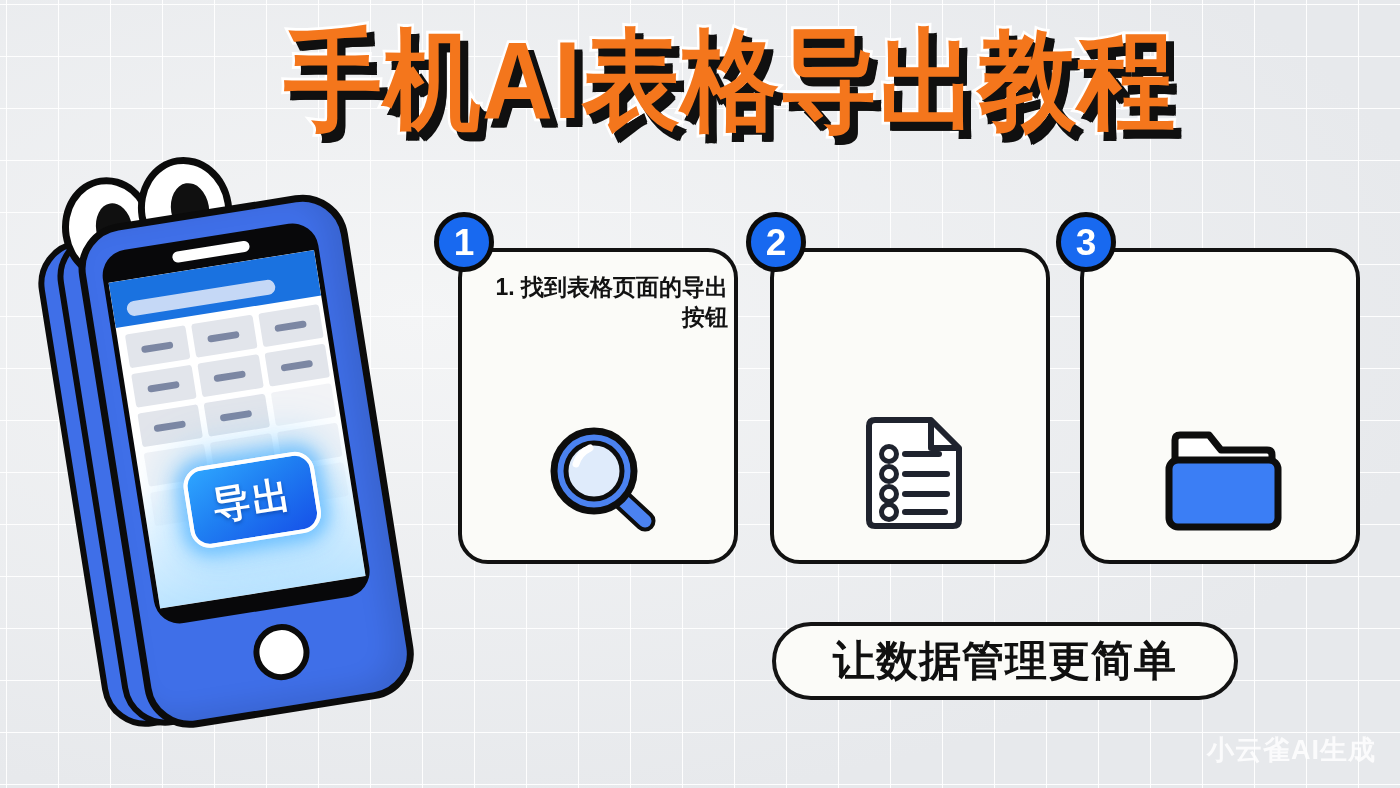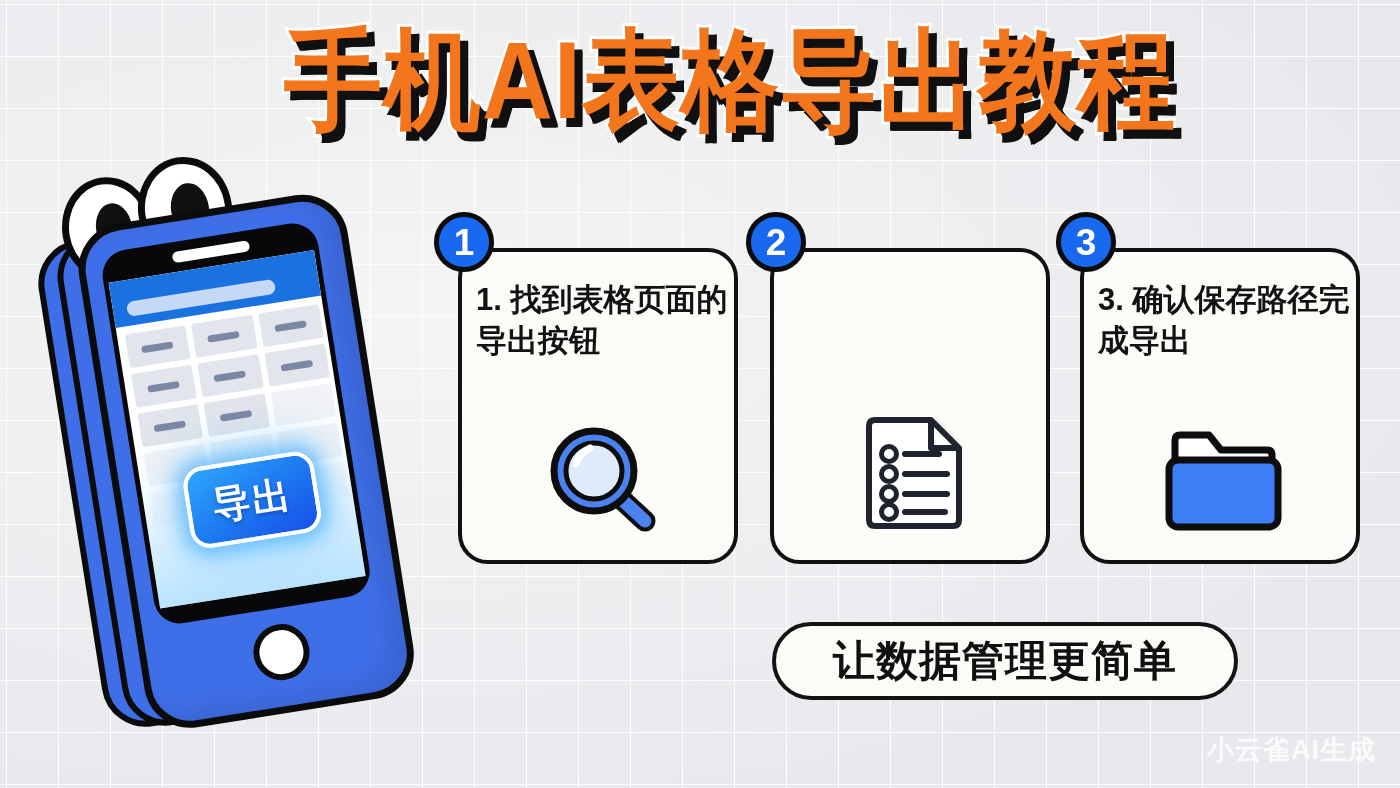--- a/index.html
+++ b/index.html
@@ -246,24 +246,24 @@
     font-size: 37px;
     font-weight: bold;
     line-height: 1;
     z-index: 3;
     box-sizing: border-box;
   }
 
   .step-text {
     position: absolute;
     left: 14px;
-    top: 28px;
+    top: 20px;
     width: 252px;
-    text-align: left;
-    font-size: 31px;
+    text-align: right;
+    font-size: 23px;
     line-height: 1.32;
     font-weight: bold;
     color: #121212;
     letter-spacing: 0px;
   }
 
   .step-icon {
     position: absolute;
     left: 0;
     bottom: 26px;
@@ -411,21 +411,20 @@
         <circle cx="28" cy="78" r="7.5" fill="none" stroke="#1f232e" stroke-width="5"></circle>
         <line x1="44" y1="78" x2="86" y2="78" stroke="#1f232e" stroke-width="6" stroke-linecap="round"></line>
         <circle cx="28" cy="96" r="7.5" fill="none" stroke="#1f232e" stroke-width="5"></circle>
         <line x1="44" y1="96" x2="84" y2="96" stroke="#1f232e" stroke-width="6" stroke-linecap="round"></line>
       </svg>
     </div>
   </div>
 
   <div class="step-card" id="card-3">
     <div class="step-badge">3</div>
-    <div class="step-text">3. 确认保存路径完成导出</div>
     <div class="step-icon">
       <svg width="122" height="106" viewBox="0 0 122 106">
         <path d="M12 30 L12 12 Q12 7 17 7 L46 7 L58 22 L104 22 Q109 22 109 27 L109 44 L12 44 Z" fill="#ffffff" stroke="#0d0d0d" stroke-width="7" stroke-linejoin="round"></path>
         <rect x="6" y="32" width="109" height="67" rx="9" fill="#3B7EF5" stroke="#0d0d0d" stroke-width="7"></rect>
       </svg>
     </div>
   </div>
 
   <div id="watermark">小云雀AI生成</div>
 

